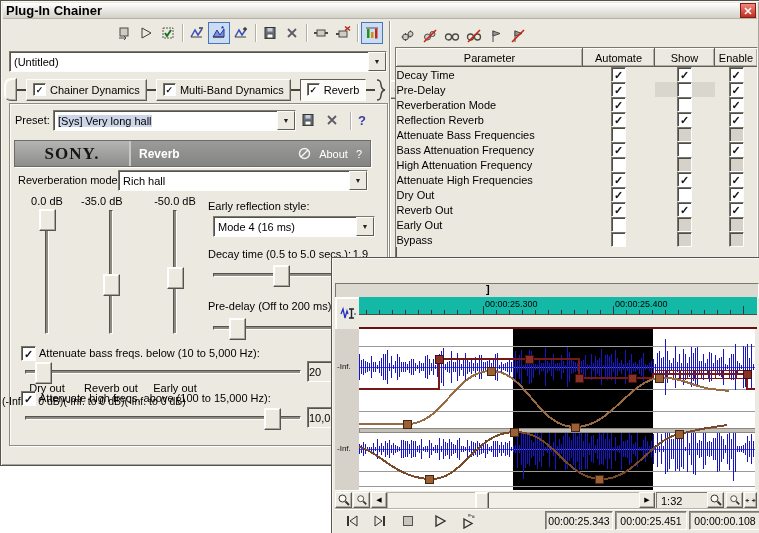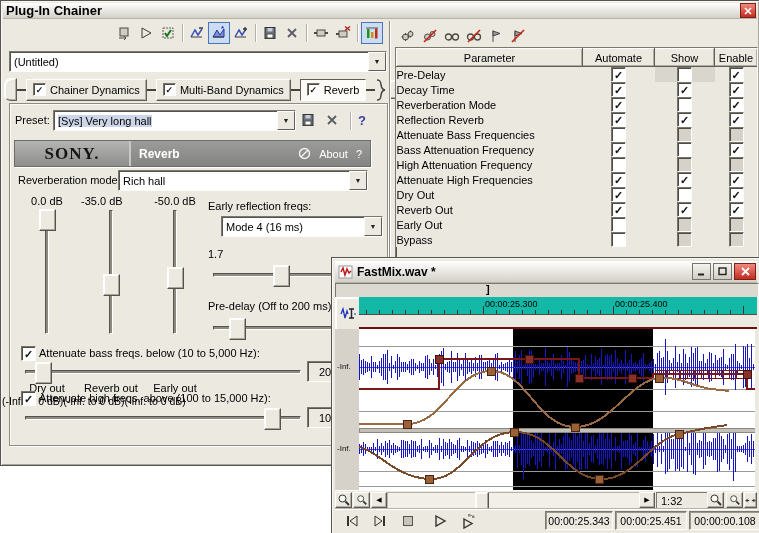--- a/index.html
+++ b/index.html
@@ -49,21 +49,21 @@
        background:#ece9e1;border:1px solid;border-color:#fdfdfb #5f5d56 #5f5d56 #fdfdfb;
        box-shadow:inset -1px -1px 0 #b1aea6;white-space:nowrap}
   .tab.active{background:#fcfbf8;border-color:#5f5d56 #fdfdfb #fdfdfb #5f5d56;box-shadow:none}
   .tablink{width:9px;height:2px;background:#45443f}
   
   .vtrack{width:2px;background:#8e8b83;border:1px solid;border-color:#55534d #fdfdfb #fdfdfb #55534d}
   .htrack{height:2px;background:#8e8b83;border:1px solid;border-color:#55534d #fdfdfb #fdfdfb #55534d}
   .thumb{background:#ece9e1;border:1px solid;border-color:#fdfdfb #55534d #55534d #fdfdfb;
          box-shadow:inset -1px -1px 0 #a8a59d,inset 1px 1px 0 #fff}
   .vbx{background:#ece9e1;border:1px solid;border-color:#7b796f #fdfdfb #fdfdfb #7b796f;
-       box-shadow:inset 1px 1px 0 #55534d;display:flex;align-items:center;padding-left:11px}
+       box-shadow:inset 1px 1px 0 #55534d;display:flex;align-items:center;padding-left:1px}
   
   .sonybar{display:flex;border:1px solid #6e6c66;box-shadow:1px 1px 0 #fff}
   .sonyleft{width:114px;background:linear-gradient(180deg,#b4b4b2,#8d8d8b);display:flex;
             align-items:center;justify-content:center;border-right:2px solid #c8c8c6}
   .sonyleft span{font-family:"Liberation Serif",serif;font-weight:bold;font-size:17px;
                  letter-spacing:1px;color:#141414}
   .sonyright{flex:1;background:linear-gradient(180deg,#9b9b99,#848482);display:flex;
              align-items:center;color:#fff;padding:0 8px;gap:8px}
   .sonyright .pn{font-weight:bold;font-size:12px}
   .sonyright .right{margin-left:auto;display:flex;align-items:center;gap:8px;font-size:11px}
@@ -279,27 +279,28 @@
   <div class="thumb abs" style="left:166px;top:266px;width:15px;height:20px"></div>
   <span class="abs lbl" style="left:16px;top:381px;width:60px;text-align:center">Dry out</span>
   <span class="abs lbl" style="left:80px;top:381px;width:60px;text-align:center">Reverb out</span>
   <span class="abs lbl" style="left:144px;top:381px;width:60px;text-align:center">Early out</span>
   <div class="abs" style="left:1px;top:394px;width:210px;display:flex;font-size:10.5px;white-space:nowrap">
     <span>(-Inf. to 0 dB)</span>
     <span>(-Inf. to 0 dB)</span>
     <span>(-Inf. to 0 dB)</span>
   </div>
 
-  <span class="abs lbl" style="left:207px;top:199px">Early reflection freqs:</span>
-  <div class="combo abs" style="left:220px;top:215px;width:156px;height:19px">
+  <span class="abs lbl" style="left:207px;top:199px">Early reflection style:</span>
+  <div class="combo abs" style="left:212px;top:215px;width:156px;height:19px">
     <span>Mode 4  (16 ms)</span>
     <span class="arrow">▼</span>
   </div>
   <div class="abs" style="left:207px;top:247px;width:160px;display:flex;justify-content:space-between">
-    <span class="lbl">1.7</span>
+    <span class="lbl">Decay time (0.5 to 5.0 secs.):</span>
+    <span class="lbl">1.9</span>
   </div>
   <div class="htrack abs" style="left:212px;top:272px;width:150px"></div>
   <div class="thumb abs" style="left:272px;top:264px;width:15px;height:20px"></div>
   <span class="abs lbl" style="left:207px;top:299px">Pre-delay (Off to 200 ms):</span>
   <div class="htrack abs" style="left:212px;top:325px;width:150px"></div>
   <div class="thumb abs" style="left:228px;top:317px;width:15px;height:20px"></div>
 
   <span class="ck abs" style="left:20px;top:345px">✓</span>
   <span class="abs lbl" style="left:38px;top:346px">Attenuate bass freqs. below (10 to 5,000 Hz):</span>
   <div class="htrack abs" style="left:24px;top:369px;width:274px"></div>
@@ -374,29 +375,29 @@
       <thead>
         <tr>
           <th>Parameter</th>
           <th>Automate</th>
           <th>Show</th>
           <th>Enable</th>
         </tr>
       </thead>
       <tbody id="prows">
           <tr>
+            <td class="pname">Decay Time</td>
+            <td class="pcell"><span class="ck">✓</span></td>
+            <td class="pcell"><span class="ck">✓</span></td>
+            <td class="pcell"><span class="ck">✓</span></td>
+          </tr>
+          <tr>
             <td class="pname">Pre-Delay</td>
             <td class="pcell"><span class="ck">✓</span></td>
             <td class="pcell fcell"><span class="ck"></span></td>
-            <td class="pcell"><span class="ck">✓</span></td>
-          </tr>
-          <tr>
-            <td class="pname">Decay Time</td>
-            <td class="pcell"><span class="ck">✓</span></td>
-            <td class="pcell"><span class="ck">✓</span></td>
             <td class="pcell"><span class="ck">✓</span></td>
           </tr>
           <tr>
             <td class="pname">Reverberation Mode</td>
             <td class="pcell"><span class="ck">✓</span></td>
             <td class="pcell"><span class="ck"></span></td>
             <td class="pcell"><span class="ck">✓</span></td>
           </tr>
           <tr>
             <td class="pname">Reflection Reverb</td>
@@ -452,44 +453,20 @@
             <td class="pcell"><span class="ck dim"></span></td>
             <td class="pcell"><span class="ck dim"></span></td>
           </tr>
         </tbody>
     </table>
   </div>
 </div>
 
 <div class="win fastmix">
 
-  <div class="titlebar abs" style="left:3px;top:3px;right:3px;height:21px">
-    <svg width="16" height="16" viewBox="0 0 16 16" style="margin:0 3px">
-        <rect x="1" y="2" width="13" height="12" fill="#fff" stroke="#999"></rect>
-        <path d="M3,8 L5,4 L7,11 L9,5 L11,9 L13,7" stroke="#c01818" stroke-width="1.5" fill="none"></path>
-      </svg>
-    <span class="t" style="font-size:12px">FastMix.wav *</span>
-    <span style="margin-left:auto;display:flex;gap:2px;margin-right:1px">
-      <span class="sysbtn" style="width:17px;height:15px">
-          <svg width="9" height="9" viewBox="0 0 9 9">
-            <path d="M1,7.5 h6" stroke="#222" stroke-width="2"></path>
-          </svg>
-        </span>
-      <span class="sysbtn" style="width:17px;height:15px">
-          <svg width="9" height="9" viewBox="0 0 9 9">
-            <rect x="1" y="1" width="7" height="6.5" fill="none" stroke="#222" stroke-width="1.4"></rect>
-          </svg>
-        </span>
-      <span class="closebtn" style="width:20px;height:15px">
-          <svg width="9" height="9" viewBox="0 0 9 9">
-            <path d="M1,1 L8,8 M8,1 L1,8" stroke="#fff" stroke-width="1.8"></path>
-          </svg>
-        </span>
-    </span>
-  </div>
 
   <div class="sunkflat abs" style="left:3px;top:25px;width:422px;height:13px;background:#dcd9d1">
     <span class="abs" style="left:150px;top:-1px;font-weight:bold;font-size:11px">]</span>
   </div>
 
   <div class="raised abs" style="left:3px;top:39px;width:24px;height:32px;display:flex;align-items:center;justify-content:center">
     <svg width="18" height="18" viewBox="0 0 18 18">
         <path d="M2,9 L4,4 L6,13 L8,6 L9,9" stroke="#2030c0" fill="none" stroke-width="1.3"></path>
         <path d="M10,4 h5 M12.5,4 v9 M10,13 h5" stroke="#20222a" stroke-width="1.4"></path>
         <path d="M15,9 h2" stroke="#2030c0"></path>

